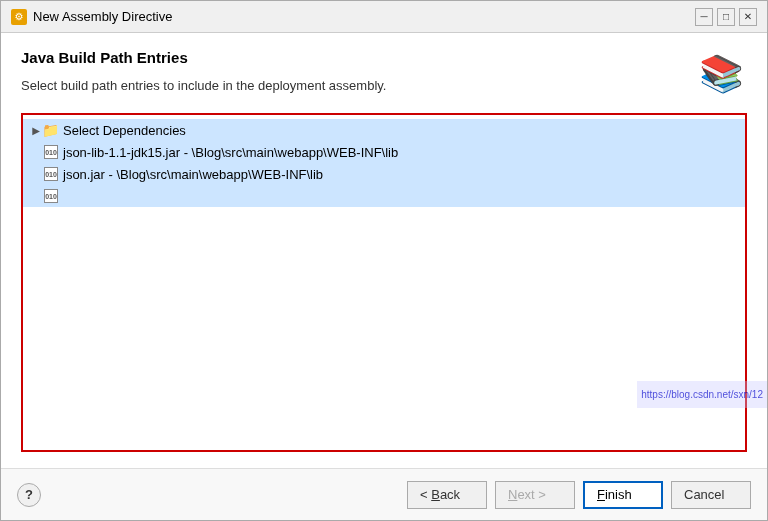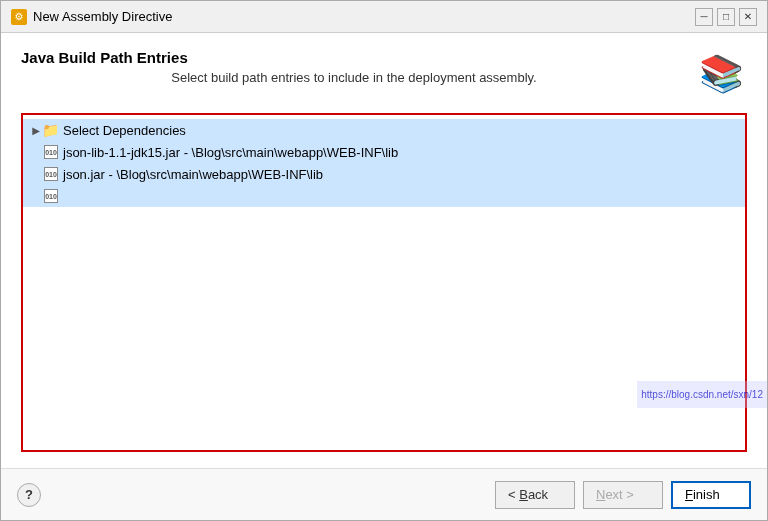--- a/index.html
+++ b/index.html
@@ -96,27 +96,26 @@
     }
 
     .header-text {
       flex: 1;
     }
 
     .header-title {
       font-size: 15px;
       font-weight: bold;
       color: #000;
-      margin-bottom: 4px;
+      margin-bottom: 12px;
     }
 
     .header-description {
       font-size: 13px;
       color: #333;
-      text-align: center;
     }
 
     .header-icon {
       width: 50px;
       height: 50px;
       display: flex;
       align-items: center;
       justify-content: center;
       font-size: 36px;
       margin-left: 10px;
@@ -320,14 +319,15 @@
     <button class="help-btn">?</button>
     <button class="dialog-btn">
       &lt;&nbsp;<span class="underline">B</span>ack
     </button>
     <button class="dialog-btn disabled">
       <span class="underline">N</span>ext&nbsp;&gt;
     </button>
     <button class="dialog-btn primary">
       <span class="underline">F</span>inish
     </button>
+    <button class="dialog-btn">Cancel</button>
   </div>
 </div>
 
 </body></html>

